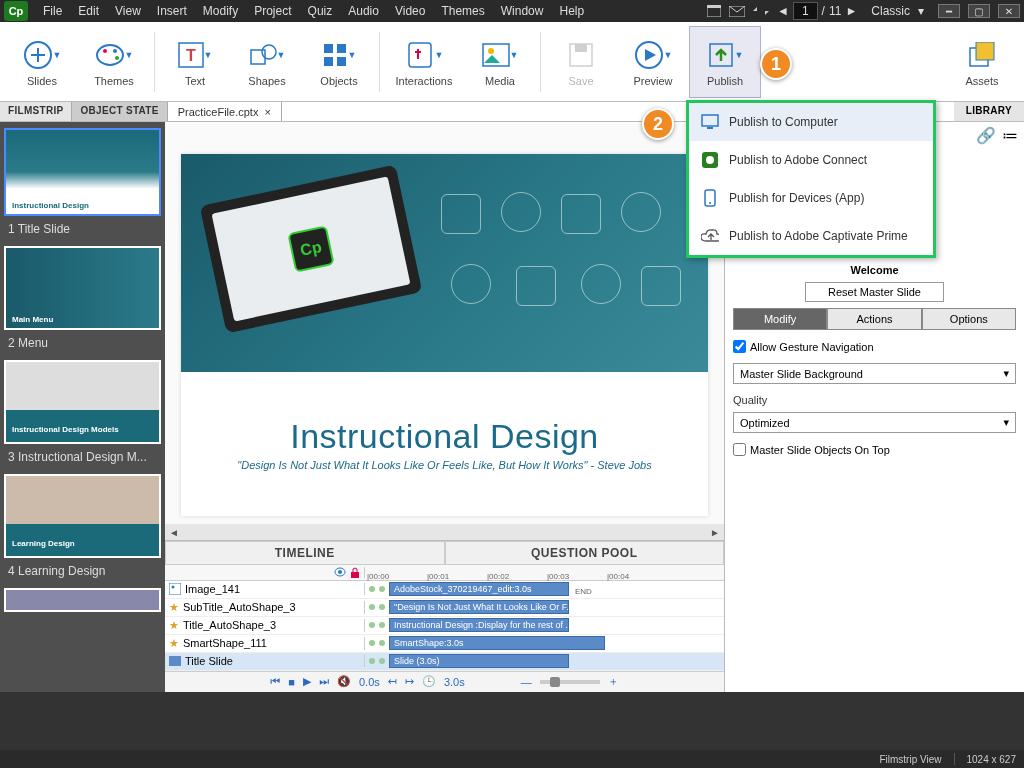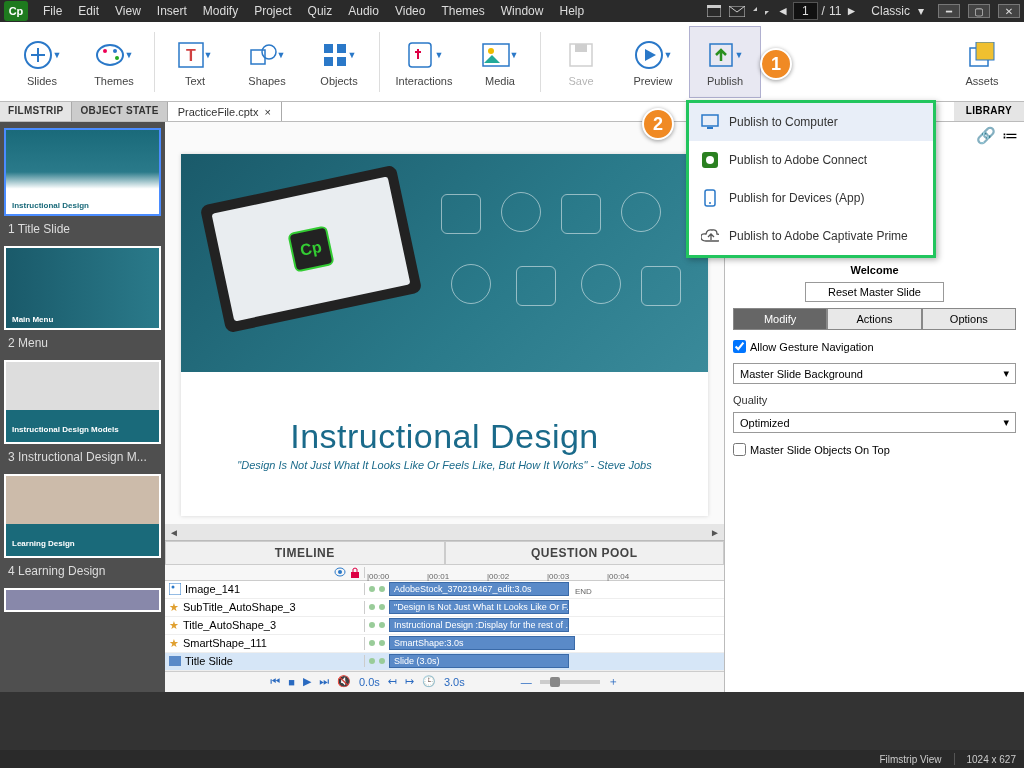--- a/index.html
+++ b/index.html
@@ -423,21 +423,21 @@
           <div class="tlrow">
             <div class="nm">
               <span class="star">★</span>
               <span>SmartShape_111</span>
             </div>
             <div class="dots">
               <div class="dot"></div>
               <div class="dot"></div>
             </div>
             <div class="track">
-              <div class="bar" style="width:186px">SmartShape:3.0s</div>
+              <div class="bar" style="width:216px">SmartShape:3.0s</div>
             </div>
           </div>
           <div class="tlrow sel">
             <div class="nm">
               <svg width="12" height="10">
                 <rect width="12" height="10" fill="#5a8ac8"></rect>
               </svg>
               <span>Title Slide</span>
             </div>
             <div class="dots">

